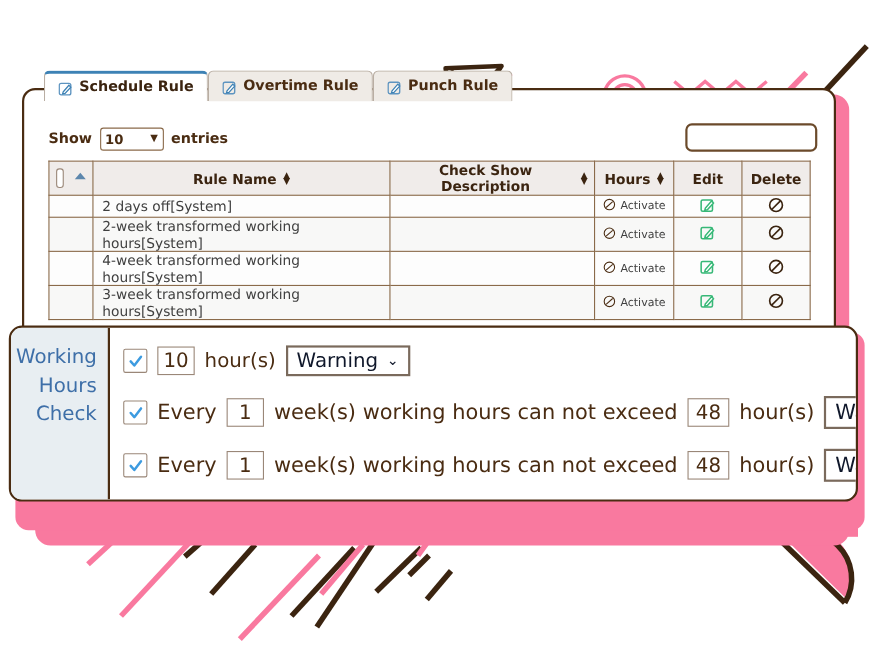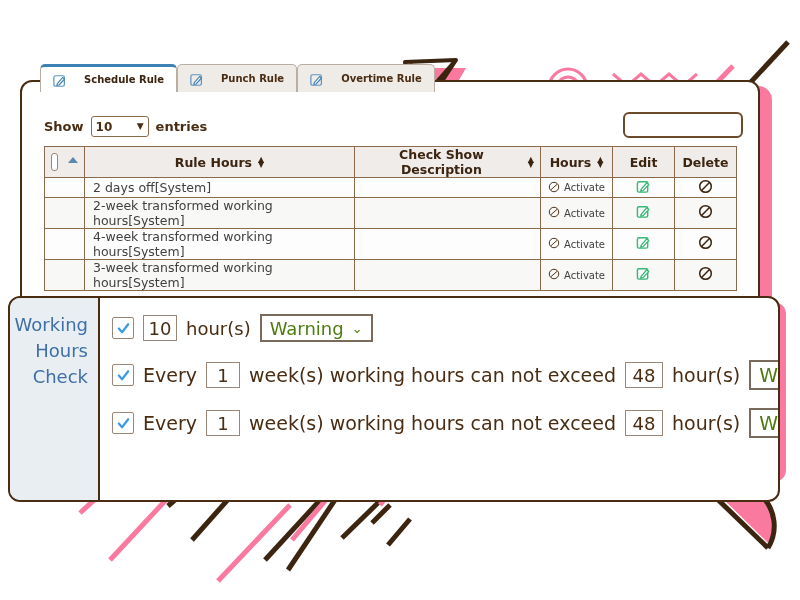--- a/index.html
+++ b/index.html
@@ -27,23 +27,23 @@
     box-sizing:border-box;
   }
 
   
   .tabbar{
     position:absolute;left:40px;top:62px;height:30px;
     display:flex;align-items:flex-end;z-index:6;
   }
   .tab{
     height:28px;box-sizing:border-box;
-    display:flex;align-items:center;gap:17px;
+    display:flex;align-items:center;gap:5px;
     padding:0 12px;
-    font-size:10px;font-weight:bold;color:#4a2c12;
+    font-size:13px;font-weight:bold;color:#4a2c12;
     border:1px solid #b9aea3;border-bottom:none;
     border-radius:5px 5px 0 0;
     background:#efebe6;
     position:relative;
   }
   .tab.active{
     background:#ffffff;
     border-top:3px solid #3d82b5;
     border-left:1px solid #b9aea3;border-right:1px solid #b9aea3;
     color:#3b2410;
@@ -99,21 +99,21 @@
   .c-status{text-align:center;}
   .c-center{text-align:center;}
   .status-cell{display:flex;align-items:center;justify-content:center;gap:4px;font-size:10px;}
 
   
   .settings-shadow{
     position:absolute;left:14px;top:302px;width:772px;height:180px;
     background:#f9799f;border-radius:12px;
   }
   .settings{
-    position:absolute;left:8px;top:296px;width:772px;height:206px;
+    position:absolute;left:8px;top:296px;width:772px;height:160px;
     background:#ffffff;border:2px solid #4a2c12;border-radius:12px;
     box-sizing:border-box;display:flex;overflow:hidden;
   }
   .settings-side{
     width:90px;flex:0 0 90px;background:#e8eef2;
     border-right:2px solid #4a2c12;
     display:flex;flex-direction:column;align-items:flex-end;justify-content:flex-start;
     padding:14px 10px 0 0;box-sizing:border-box;
   }
   .settings-side span{
@@ -131,21 +131,21 @@
   .chk svg{display:block;}
   .numbox{
     width:34px;height:26px;border:1px solid #9a8778;background:#fff;
     display:inline-flex;align-items:center;justify-content:center;
     font-size:18px;color:#4a2c12;box-sizing:border-box;
   }
   .numbox.w38{width:38px;}
   .selbox{
     height:30px;border:2px solid #7a6a5c;background:#fff;
     display:inline-flex;align-items:center;gap:8px;padding:0 8px;
-    font-size:19px;color:#4d7c0f;box-sizing:border-box;
+    font-size:19px;color:#0f172a;box-sizing:border-box;
   }
   .selbox .ch{font-size:13px;}
   .rule-row.first{font-size:18px;}
   .rule-row.first .selbox{height:28px;font-size:18px;}
 </style>
 </head>
 <body>
 
 <div class="stage">
 
@@ -205,30 +205,30 @@
       </span>
       <span>Schedule Rule</span>
     </div>
     <div class="tab">
       <span class="pencil">
         <svg width="14" height="14" viewBox="0 0 16 16">
           <rect x="1" y="2" width="12" height="12" rx="2" fill="none" stroke="#5d94c0" stroke-width="1.4"></rect>
           <path d="M5 11 L11 4 L13 6 L7 12.5 L4.5 13 Z" fill="#fff" stroke="#3d82b5" stroke-width="1.3"></path>
         </svg>
       </span>
-      <span>Punch Rule</span>
+      <span>Overtime Rule</span>
     </div>
     <div class="tab">
       <span class="pencil">
         <svg width="14" height="14" viewBox="0 0 16 16">
           <rect x="1" y="2" width="12" height="12" rx="2" fill="none" stroke="#5d94c0" stroke-width="1.4"></rect>
           <path d="M5 11 L11 4 L13 6 L7 12.5 L4.5 13 Z" fill="#fff" stroke="#3d82b5" stroke-width="1.3"></path>
         </svg>
       </span>
-      <span>Overtime Rule</span>
+      <span>Punch Rule</span>
     </div>
   </div>
 
   <div class="toolbar">
     <span>Show</span>
     <span class="sel-entries">
       <span>10</span>
       <span class="caret">▼</span>
     </span>
     <span>entries</span>
@@ -249,21 +249,21 @@
       <thead>
         <tr>
           <th>
             <div class="th-inner">
               <span class="hdr-check"></span>
               <span class="tri-up"></span>
             </div>
           </th>
           <th>
             <div class="th-inner">
-              <span>Rule Hours</span>
+              <span>Rule Name</span>
               <span class="sortarrows">
                   <span>▲</span>
                   <span>▼</span>
                 </span>
             </div>
           </th>
           <th>
             <div class="th-inner">
               <span>Check Show Description</span>
               <span class="sortarrows">

